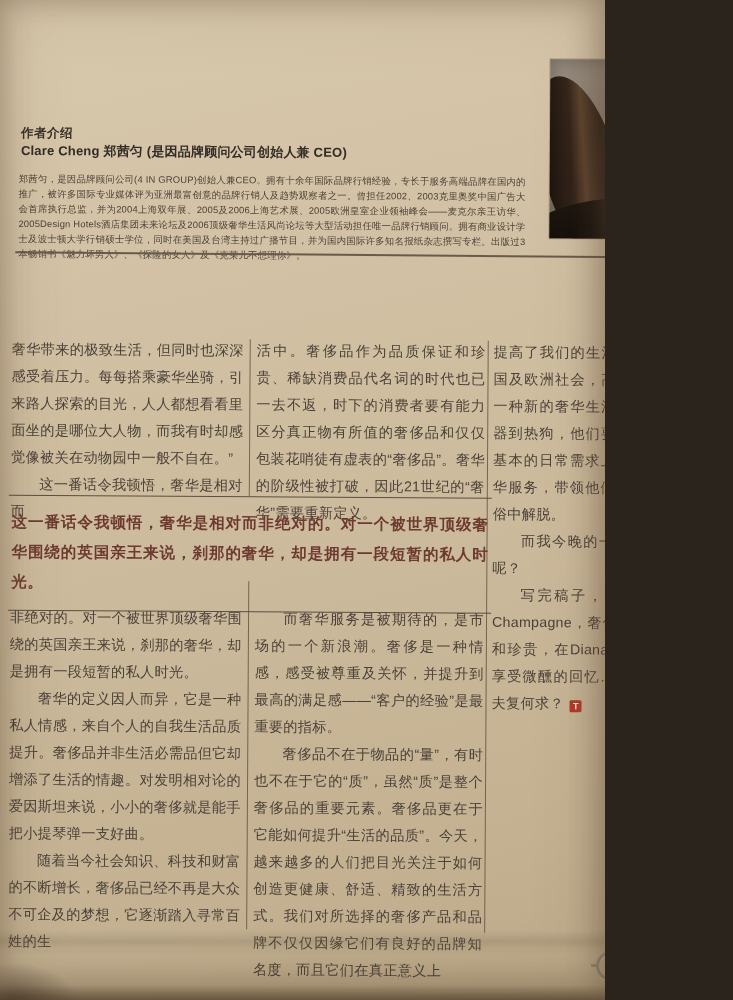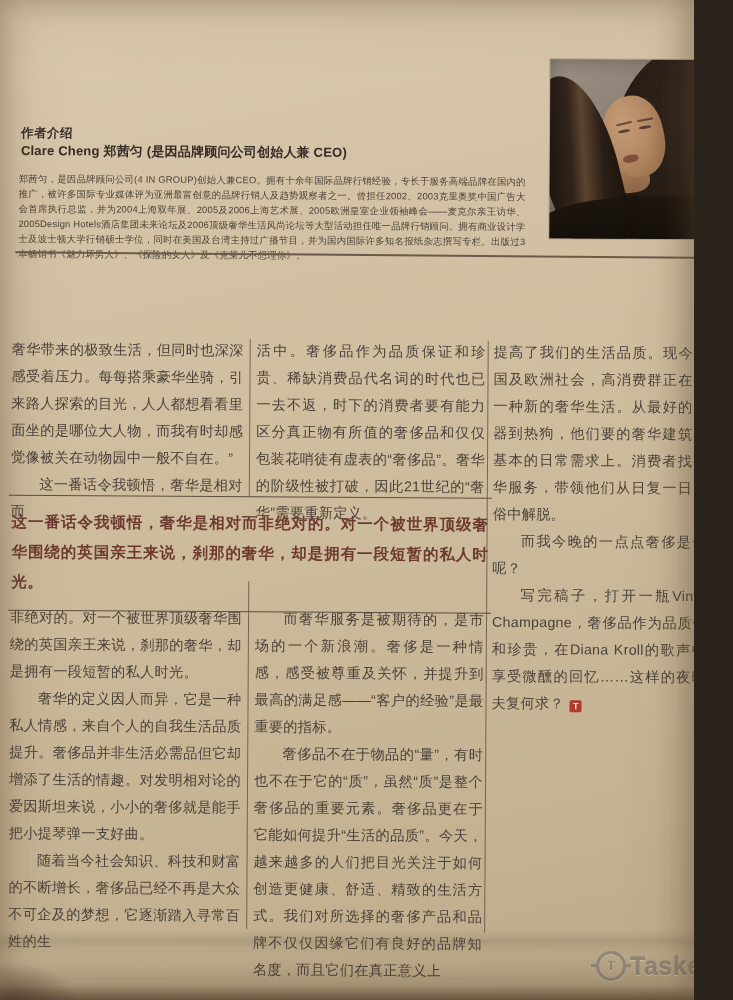--- a/index.html
+++ b/index.html
@@ -2,21 +2,21 @@
 <html><head>
 <meta charset="utf-8">
 <style>
   html,body{margin:0;padding:0;}
   body{
     width:733px;height:1000px;overflow:hidden;
     font-family:"Liberation Sans","DejaVu Sans",sans-serif;
     background:#2a241d;
   }
   .page{
-    position:relative;width:694px;height:1000px;overflow:hidden;
+    position:relative;width:605px;height:1000px;overflow:hidden;
     background:linear-gradient(168deg,#d9c9ad 0%,#d2c1a4 28%,#ccba9c 55%,#c3b192 84%,#bba989 100%);
   }
   .page::after{
     content:"";position:absolute;inset:0;pointer-events:none;z-index:60;
     box-shadow:inset 0 0 70px rgba(105,84,58,.22),
                inset -12px 0 28px rgba(95,74,48,.18),
                inset 0 -20px 34px rgba(82,62,40,.28),
                inset 0 6px 18px rgba(140,118,88,.12);
   }
   .tilt{position:absolute;inset:0;transform:rotate(.35deg);transform-origin:360px 300px;}

